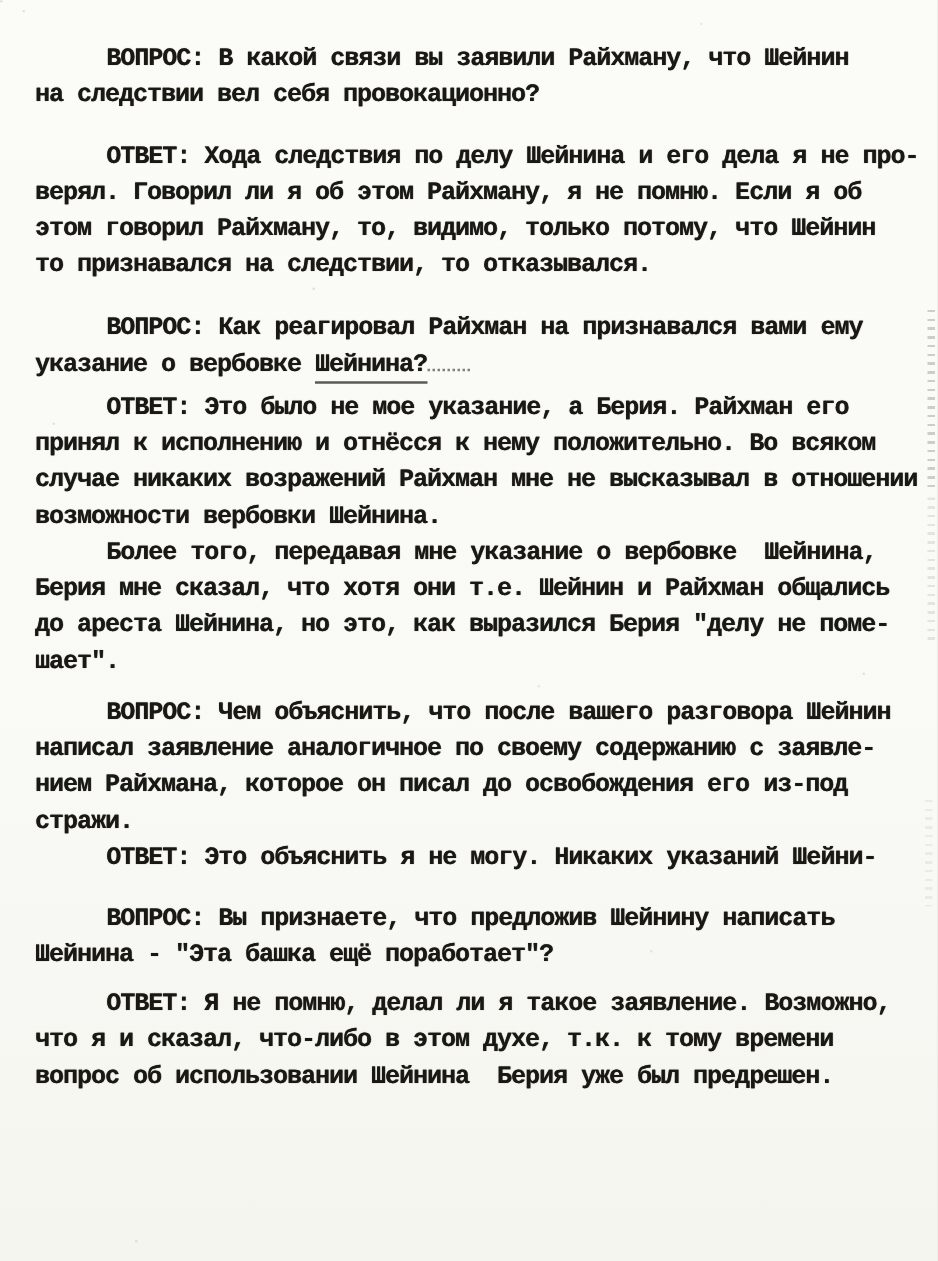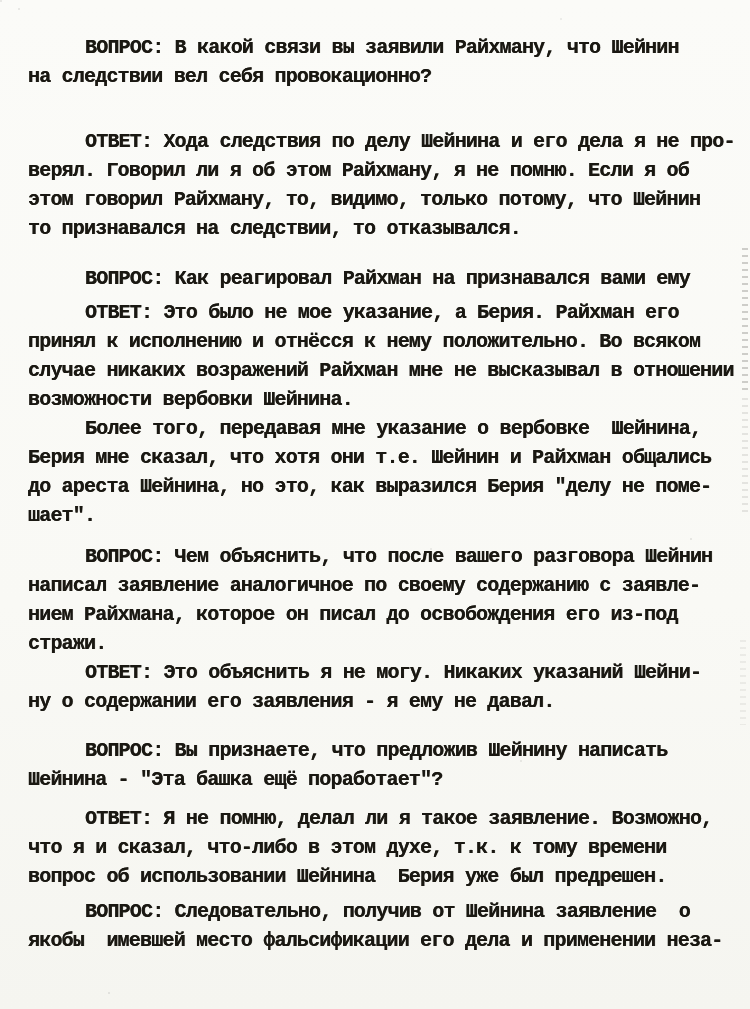--- a/index.html
+++ b/index.html
@@ -28,21 +28,21 @@
   .para { margin: 0; }
   .line {
     white-space: pre;
     font-size: 20px;
     line-height: 29px;
     letter-spacing: -0.8px;
     text-shadow: 0 0 0.6px rgba(26,24,18,0.85), 0.4px 0 0 rgba(26,24,18,0.35);
   }
   .line.first { padding-left: 57px; }
   
-  .g20 { margin-top: 36px; }
+  .g20 { margin-top: 20px; }
   .g21 { margin-top: 21px; }
   .g5  { margin-top: 5px; }
   .g0  { margin-top: 0; }
   .g12 { margin-top: 12px; }
   .g16 { margin-top: 20px; }
   .g10 { margin-top: 10px; }
   .g6  { margin-top: 6px; }
   .u {
     border-bottom: 2px solid rgba(30,28,22,0.72);
     padding-bottom: 1px;
@@ -98,20 +98,21 @@
 
     <div class="para g20">
       <div class="line first">ОТВЕТ: Хода следствия по делу Шейнина и его дела я не про-</div>
       <div class="line">верял. Говорил ли я об этом Райхману, я не помню. Если я об</div>
       <div class="line">этом говорил Райхману, то, видимо, только потому, что Шейнин</div>
       <div class="line">то признавался на следствии, то отказывался.</div>
     </div>
 
     <div class="para g21">
       <div class="line first">ВОПРОС: Как реагировал Райхман на признавался вами ему</div>
+      <div class="line"><span>указание о вербовке </span><span class="u">Шейнина?</span><span class="u-ext"></span></div>
     </div>
 
     <div class="para g5">
       <div class="line first">ОТВЕТ: Это было не мое указание, а Берия. Райхман его</div>
       <div class="line">принял к исполнению и отнёсся к нему положительно. Во всяком</div>
       <div class="line">случае никаких возражений Райхман мне не высказывал в отношении</div>
       <div class="line">возможности вербовки Шейнина.</div>
     </div>
 
     <div class="para g0">
@@ -123,37 +124,32 @@
 
     <div class="para g12">
       <div class="line first">ВОПРОС: Чем объяснить, что после вашего разговора Шейнин</div>
       <div class="line">написал заявление аналогичное по своему содержанию с заявле-</div>
       <div class="line">нием Райхмана, которое он писал до освобождения его из-под</div>
       <div class="line">стражи.</div>
     </div>
 
     <div class="para g0">
       <div class="line first">ОТВЕТ: Это объяснить я не могу. Никаких указаний Шейни-</div>
-      <div class="line">ну о содержании его заявления - я ему не давал.</div>
     </div>
 
     <div class="para g16">
       <div class="line first">ВОПРОС: Вы признаете, что предложив Шейнину написать</div>
       <div class="line">Шейнина - "Эта башка ещё поработает"?</div>
     </div>
 
     <div class="para g10">
       <div class="line first">ОТВЕТ: Я не помню, делал ли я такое заявление. Возможно,</div>
       <div class="line">что я и сказал, что-либо в этом духе, т.к. к тому времени</div>
       <div class="line">вопрос об использовании Шейнина  Берия уже был предрешен.</div>
     </div>
 
-    <div class="para g6">
-      <div class="line first">ВОПРОС: Следовательно, получив от Шейнина заявление  о</div>
-      <div class="line">якобы  имевшей место фальсификации его дела и применении неза-</div>
-    </div>
 
   </div>
 
   <div class="edge edge1"></div>
   <div class="edge edge2"></div>
   <div class="edge edge3"></div>
 </div>
 
 </body></html>

